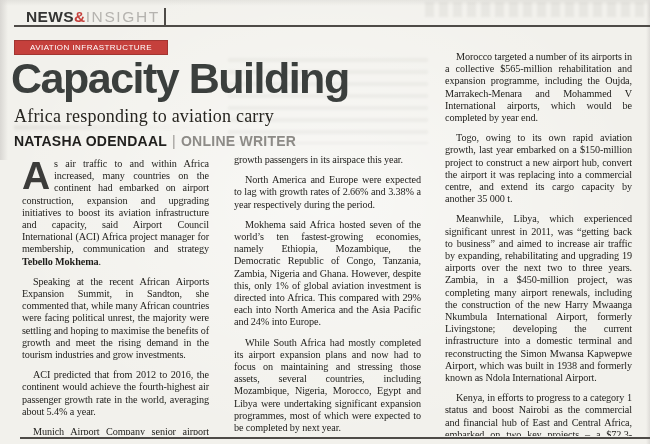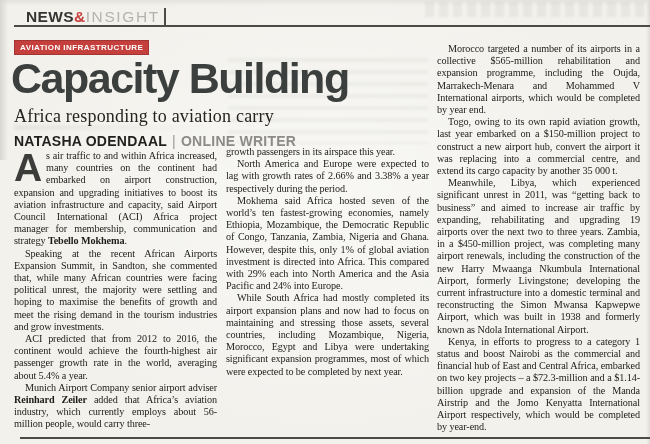--- a/index.html
+++ b/index.html
@@ -34,22 +34,22 @@
   }
   .masthead .news{color:#343433;}
   .masthead .amp{color:var(--accent-red);}
   .masthead .insight{color:#b5b3af;font-weight:normal;letter-spacing:1.6px;}
   .top-rule{position:absolute;top:25px;left:14px;right:0;height:2px;background:var(--rule);}
   
   .kicker{
     position:absolute;top:40px;left:14px;
     background:var(--accent-red);color:#fff;
     font-family:"Liberation Sans", sans-serif;
-    font-size:8px;font-weight:bold;letter-spacing:.45px;
-    padding:2px 5px;border:1px solid #a23531;
+    font-size:8px;font-weight:normal;letter-spacing:.45px;
+    padding:2px 15px;border:1px solid #a23531;
   }
   
   .headline{
     position:absolute;top:56px;left:11px;
     font-family:Liberation Sans, sans-serif;
     font-size:43px;font-weight:bold;letter-spacing:-1.5px;
     line-height:1.05;color:var(--headline-gray);
     white-space:nowrap;
   }
   .subhead{
@@ -65,21 +65,21 @@
   .byline .role{color:var(--muted-gray);}
   
   .col{
     position:absolute;width:203px;
     text-align:justify;
     font-size:10.2px;line-height:12.2px;
     letter-spacing:-0.1px;
     color:var(--ink);
     overflow:hidden;
   }
-  .col p{margin:0;}
+  .col p{margin:8px;}
   .col p.indent{text-indent:11px;}
   #col1{left:14px;top:150px;height:285px;}
   #col2{left:226px;top:146px;height:291px;}
   #col3{left:437px;top:43px;height:393px;}
   .dropcap{
     float:left;
     font-family:"Liberation Sans", sans-serif;
     font-weight:bold;font-size:39px;line-height:32px;
     margin:2px 4px 0 0;color:#3c3c3a;
   }

